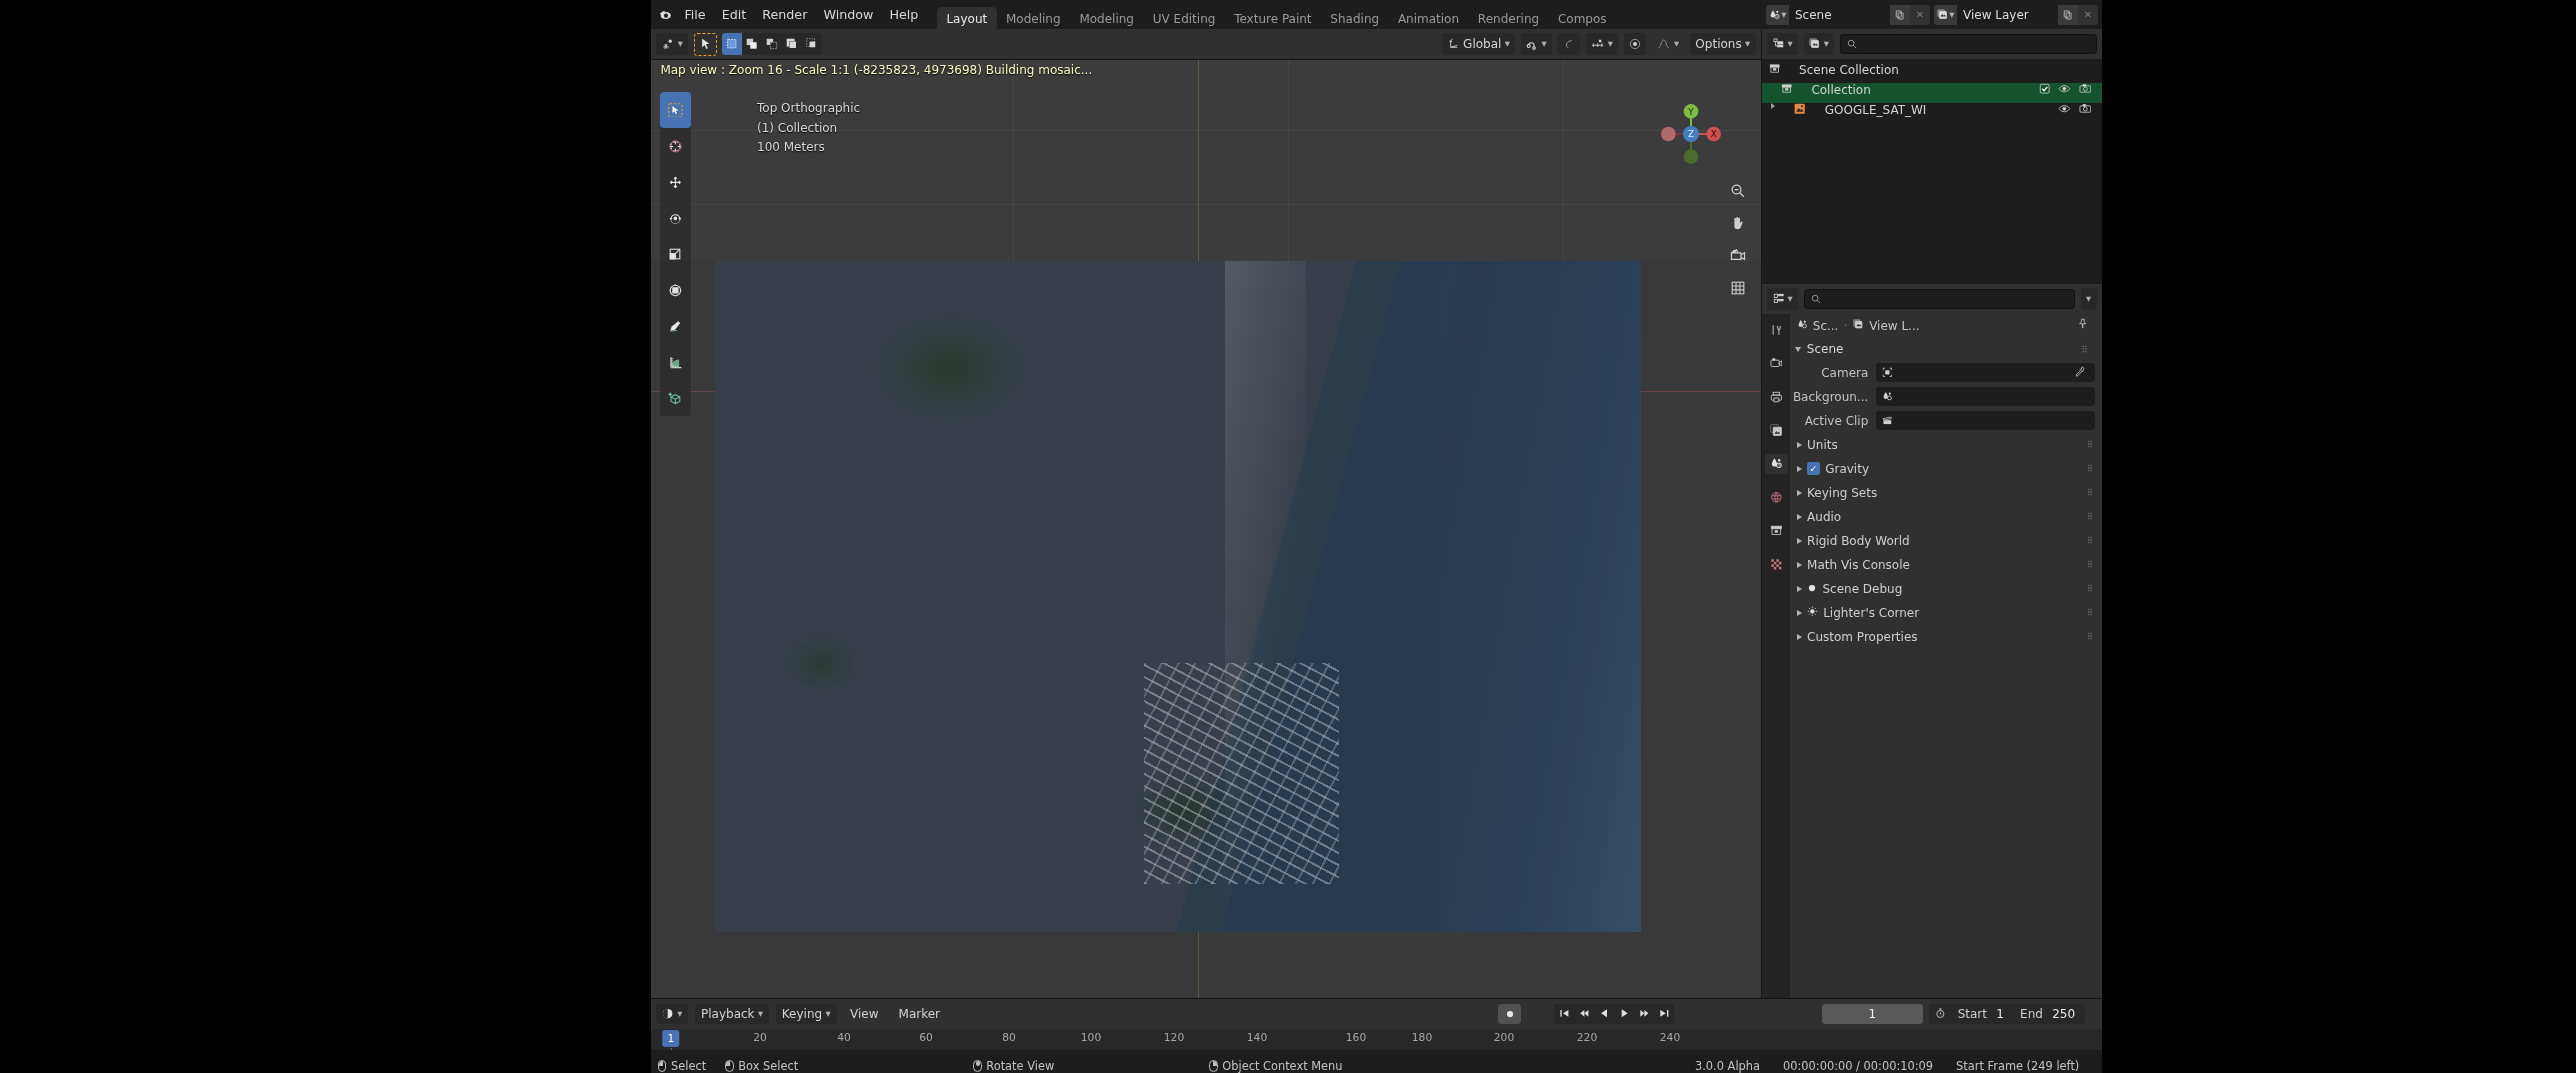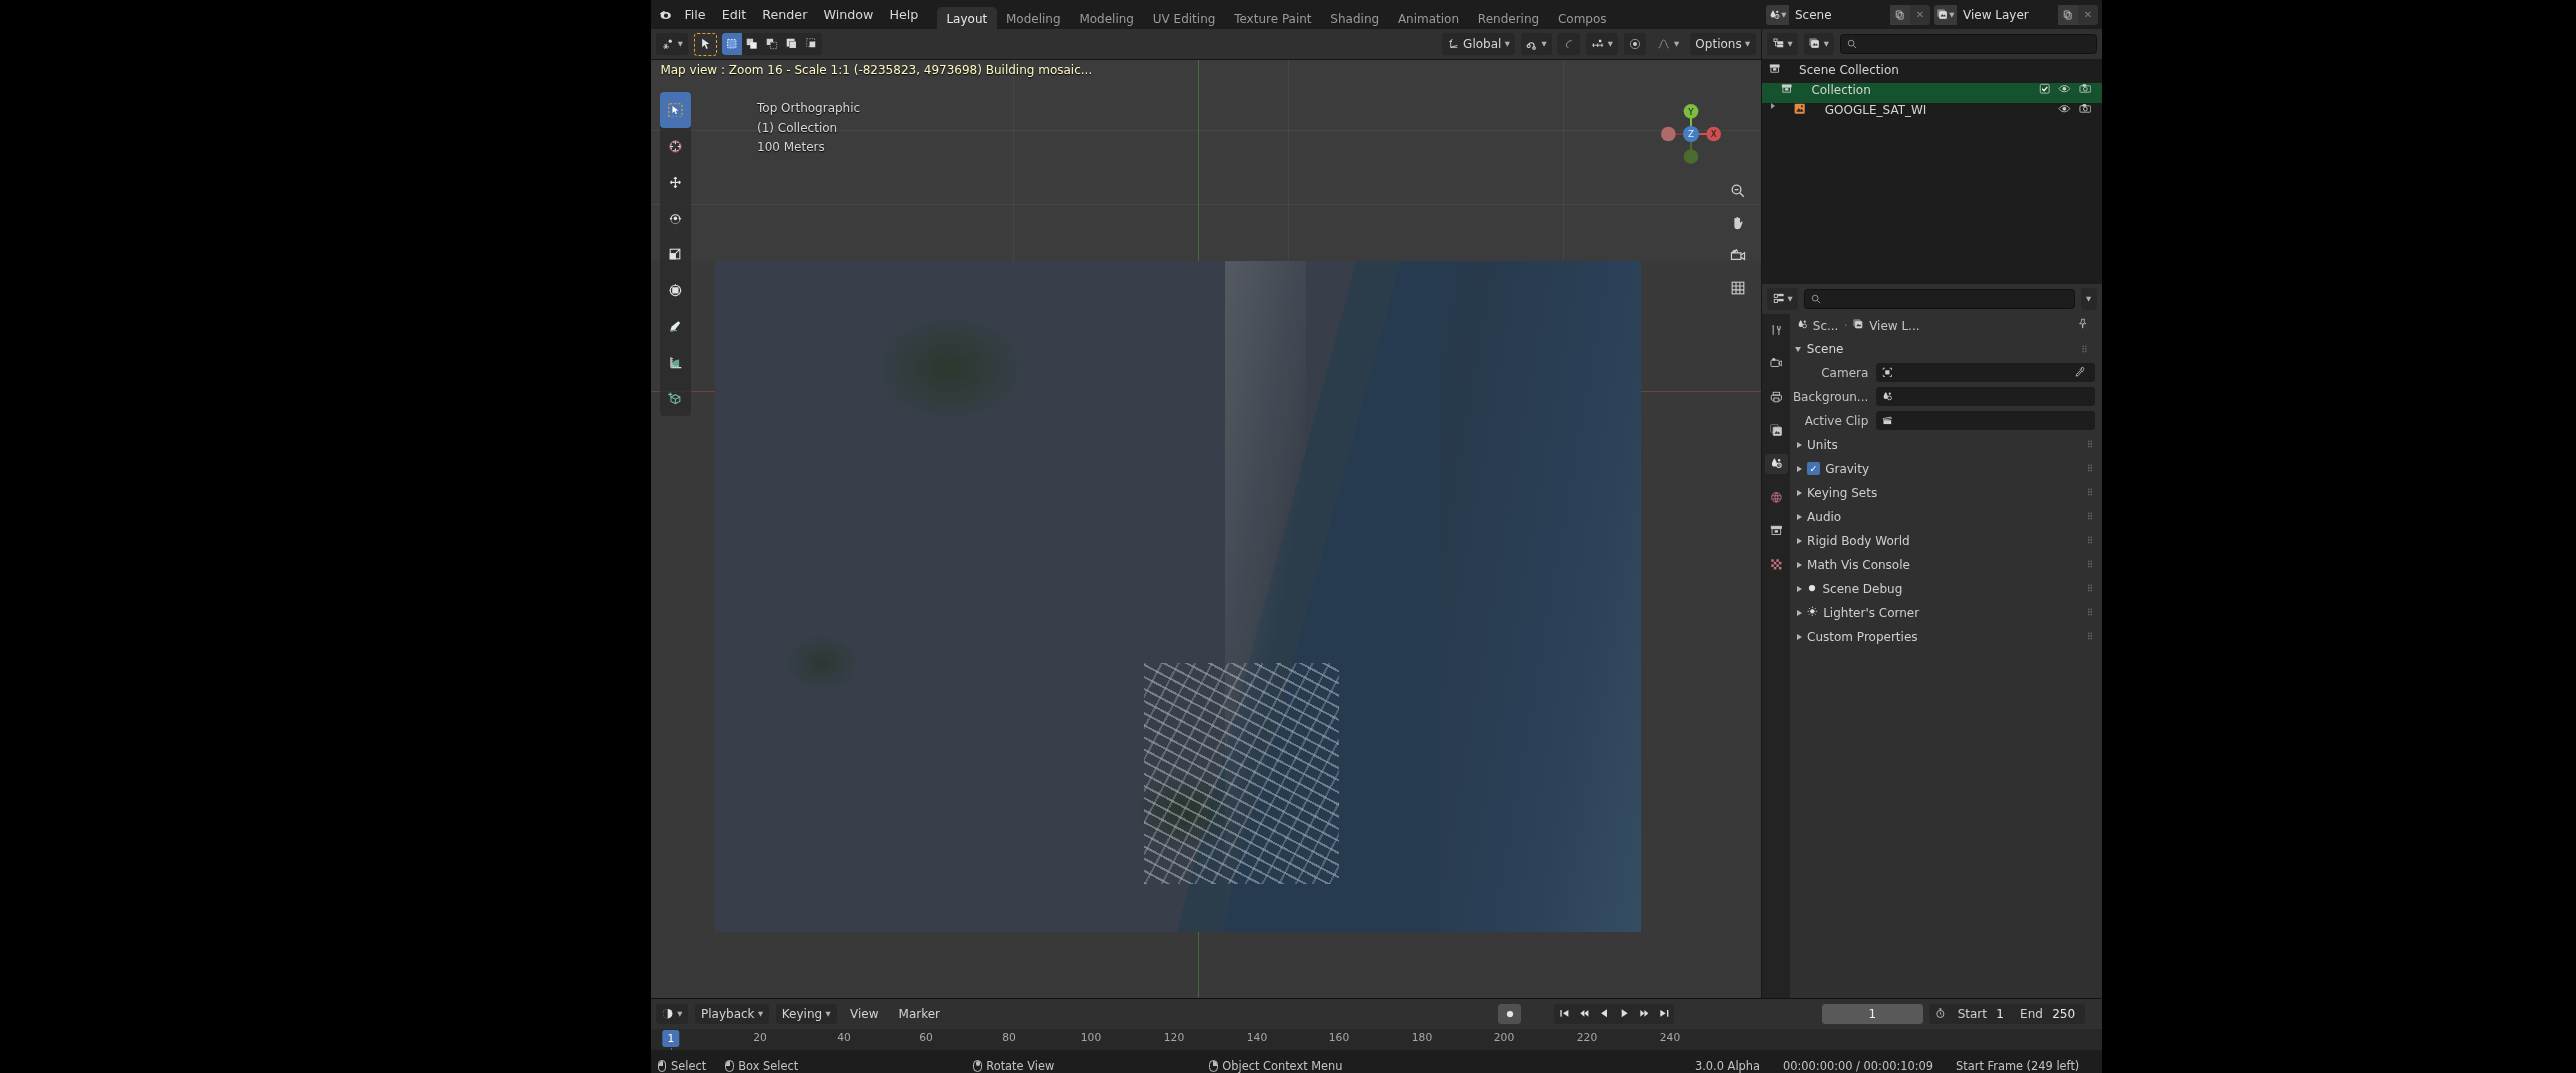--- a/index.html
+++ b/index.html
@@ -870,21 +870,21 @@
     <div class="tl-ruler">
       <div class="playhead" style="left:20px">1</div>
       <div class="playhead-line" style="left:19.5px"></div>
       <div class="tl-tick" style="left:109px">20</div>
       <div class="tl-tick" style="left:193px">40</div>
       <div class="tl-tick" style="left:275px">60</div>
       <div class="tl-tick" style="left:358px">80</div>
       <div class="tl-tick" style="left:440px">100</div>
       <div class="tl-tick" style="left:523px">120</div>
       <div class="tl-tick" style="left:606px">140</div>
-      <div class="tl-tick" style="left:688px">160</div>
+      <div class="tl-tick" style="left:705px">160</div>
       <div class="tl-tick" style="left:771px">180</div>
       <div class="tl-tick" style="left:853px">200</div>
       <div class="tl-tick" style="left:936px">220</div>
       <div class="tl-tick" style="left:1019px">240</div>
     </div>
   </div>
 
   <div class="statusbar">
     <div class="sb-item">
       <span class="mouse">

